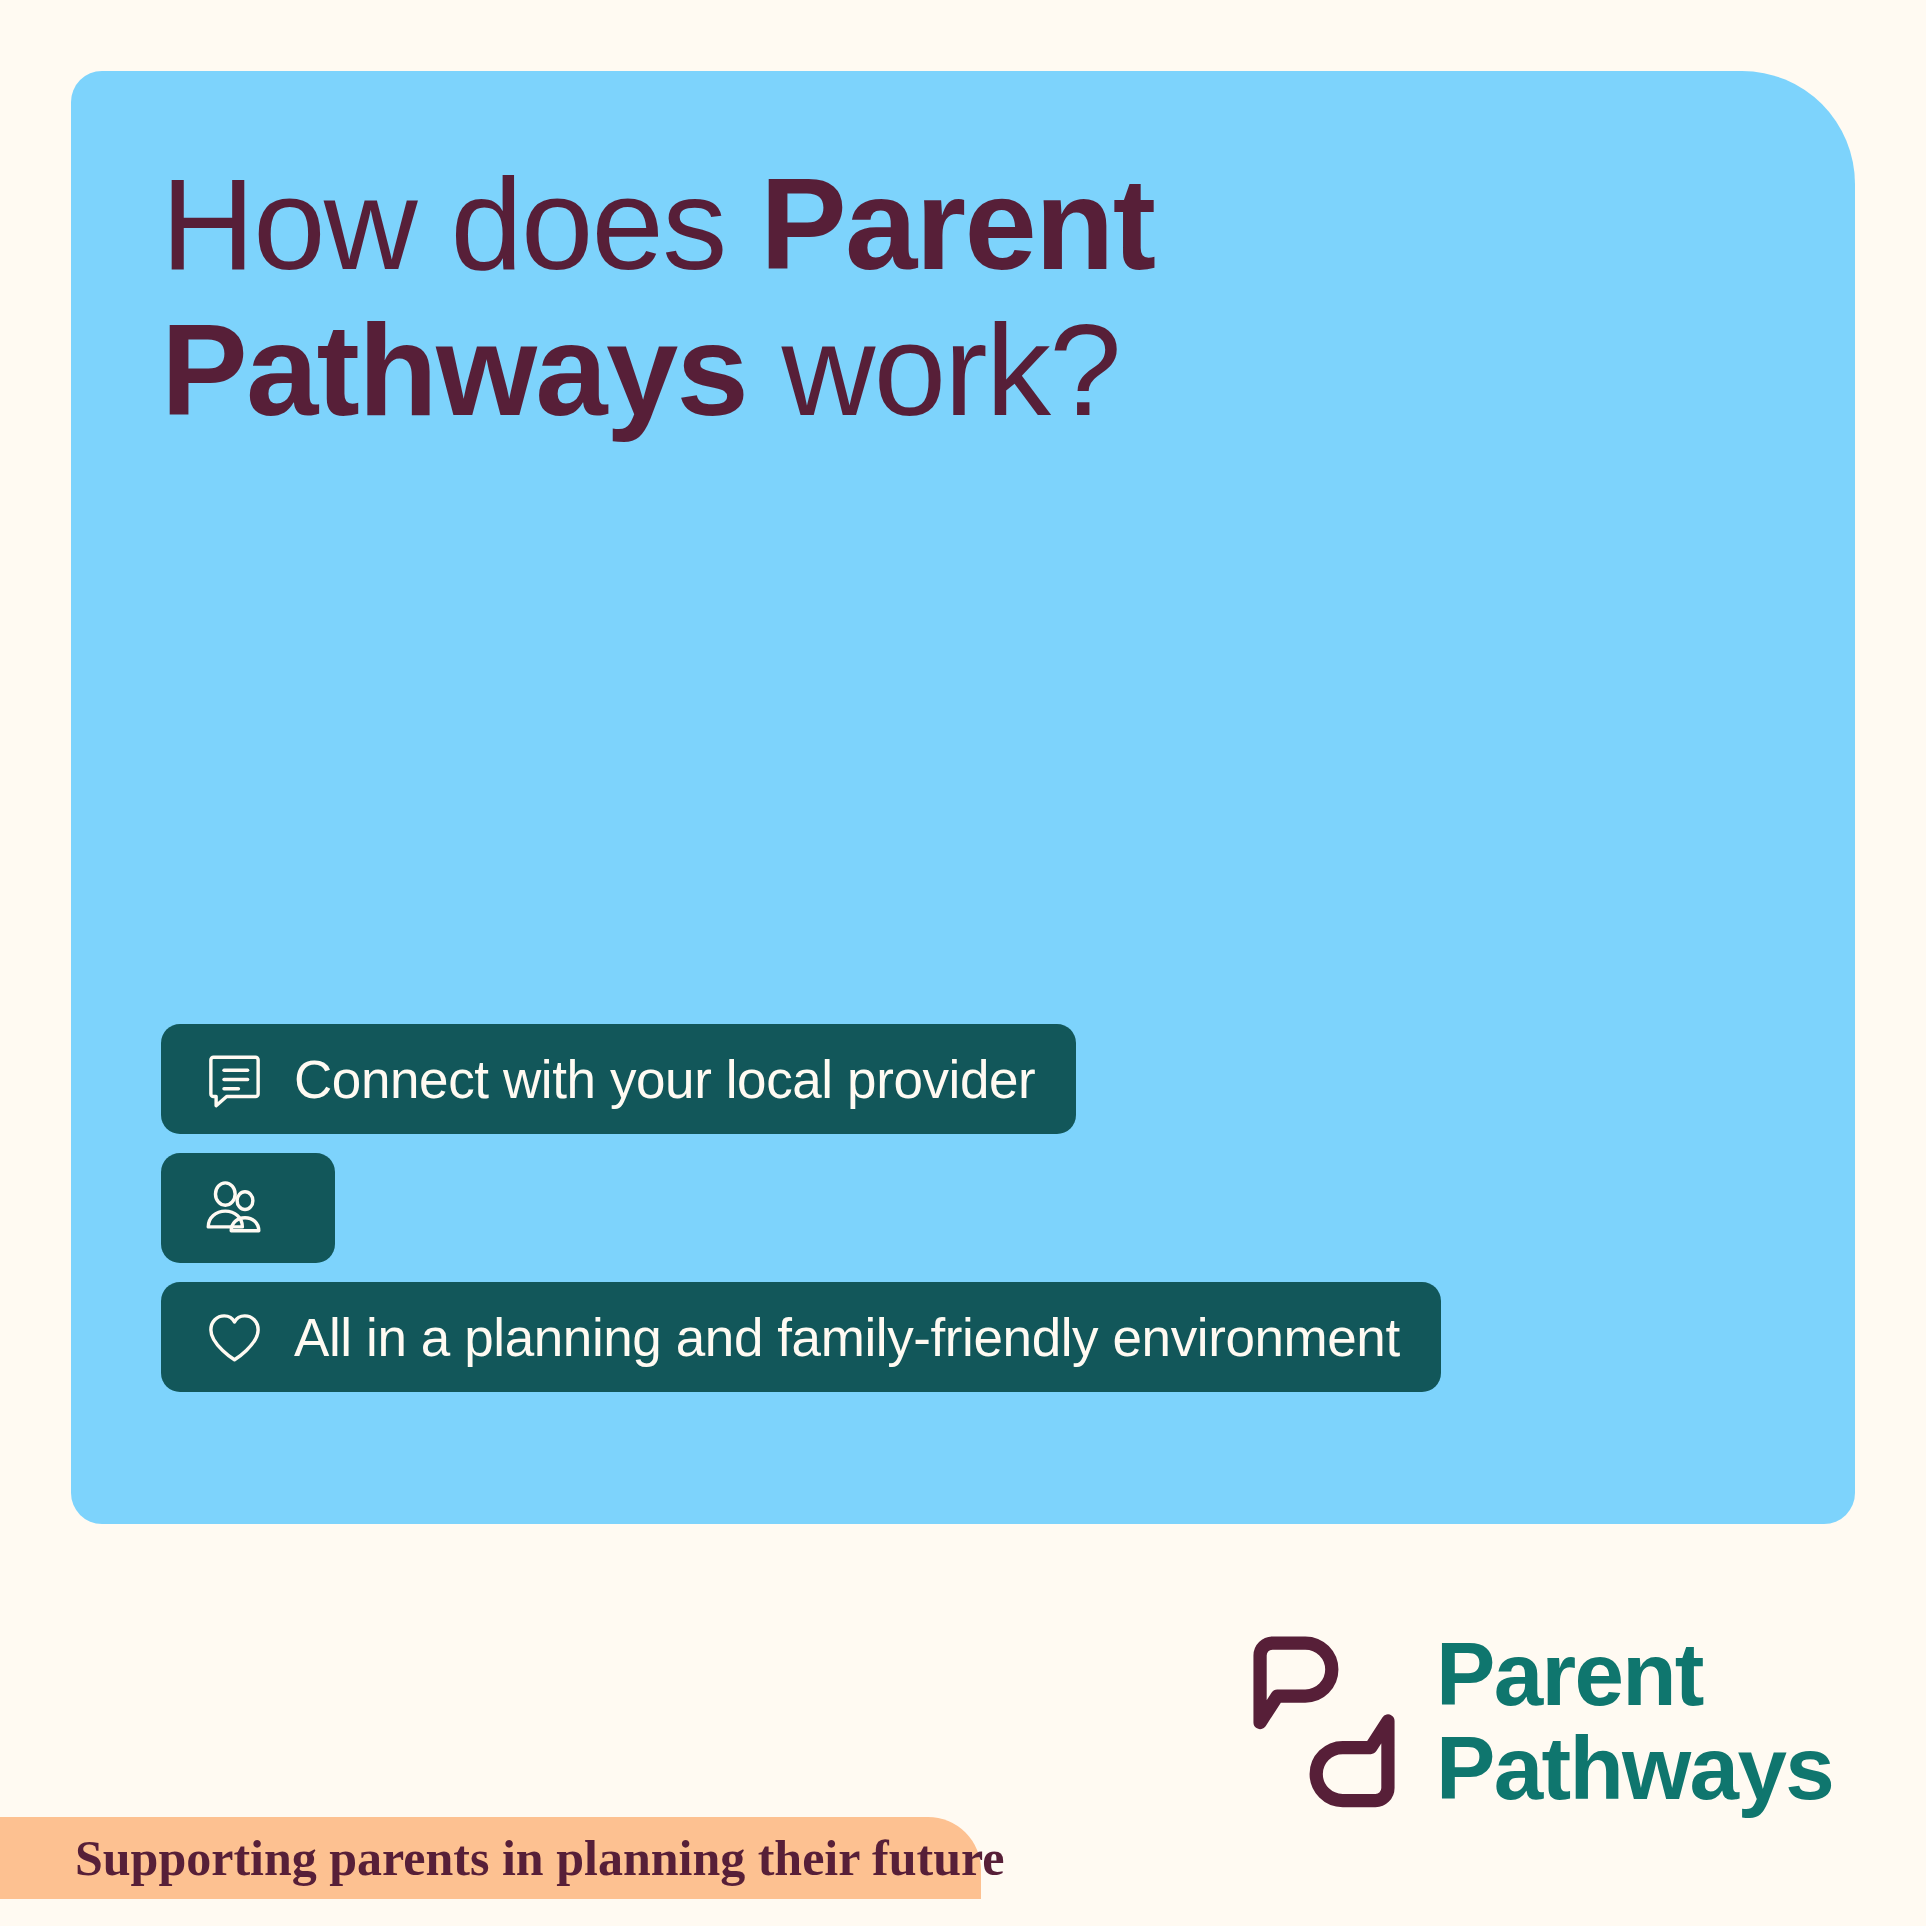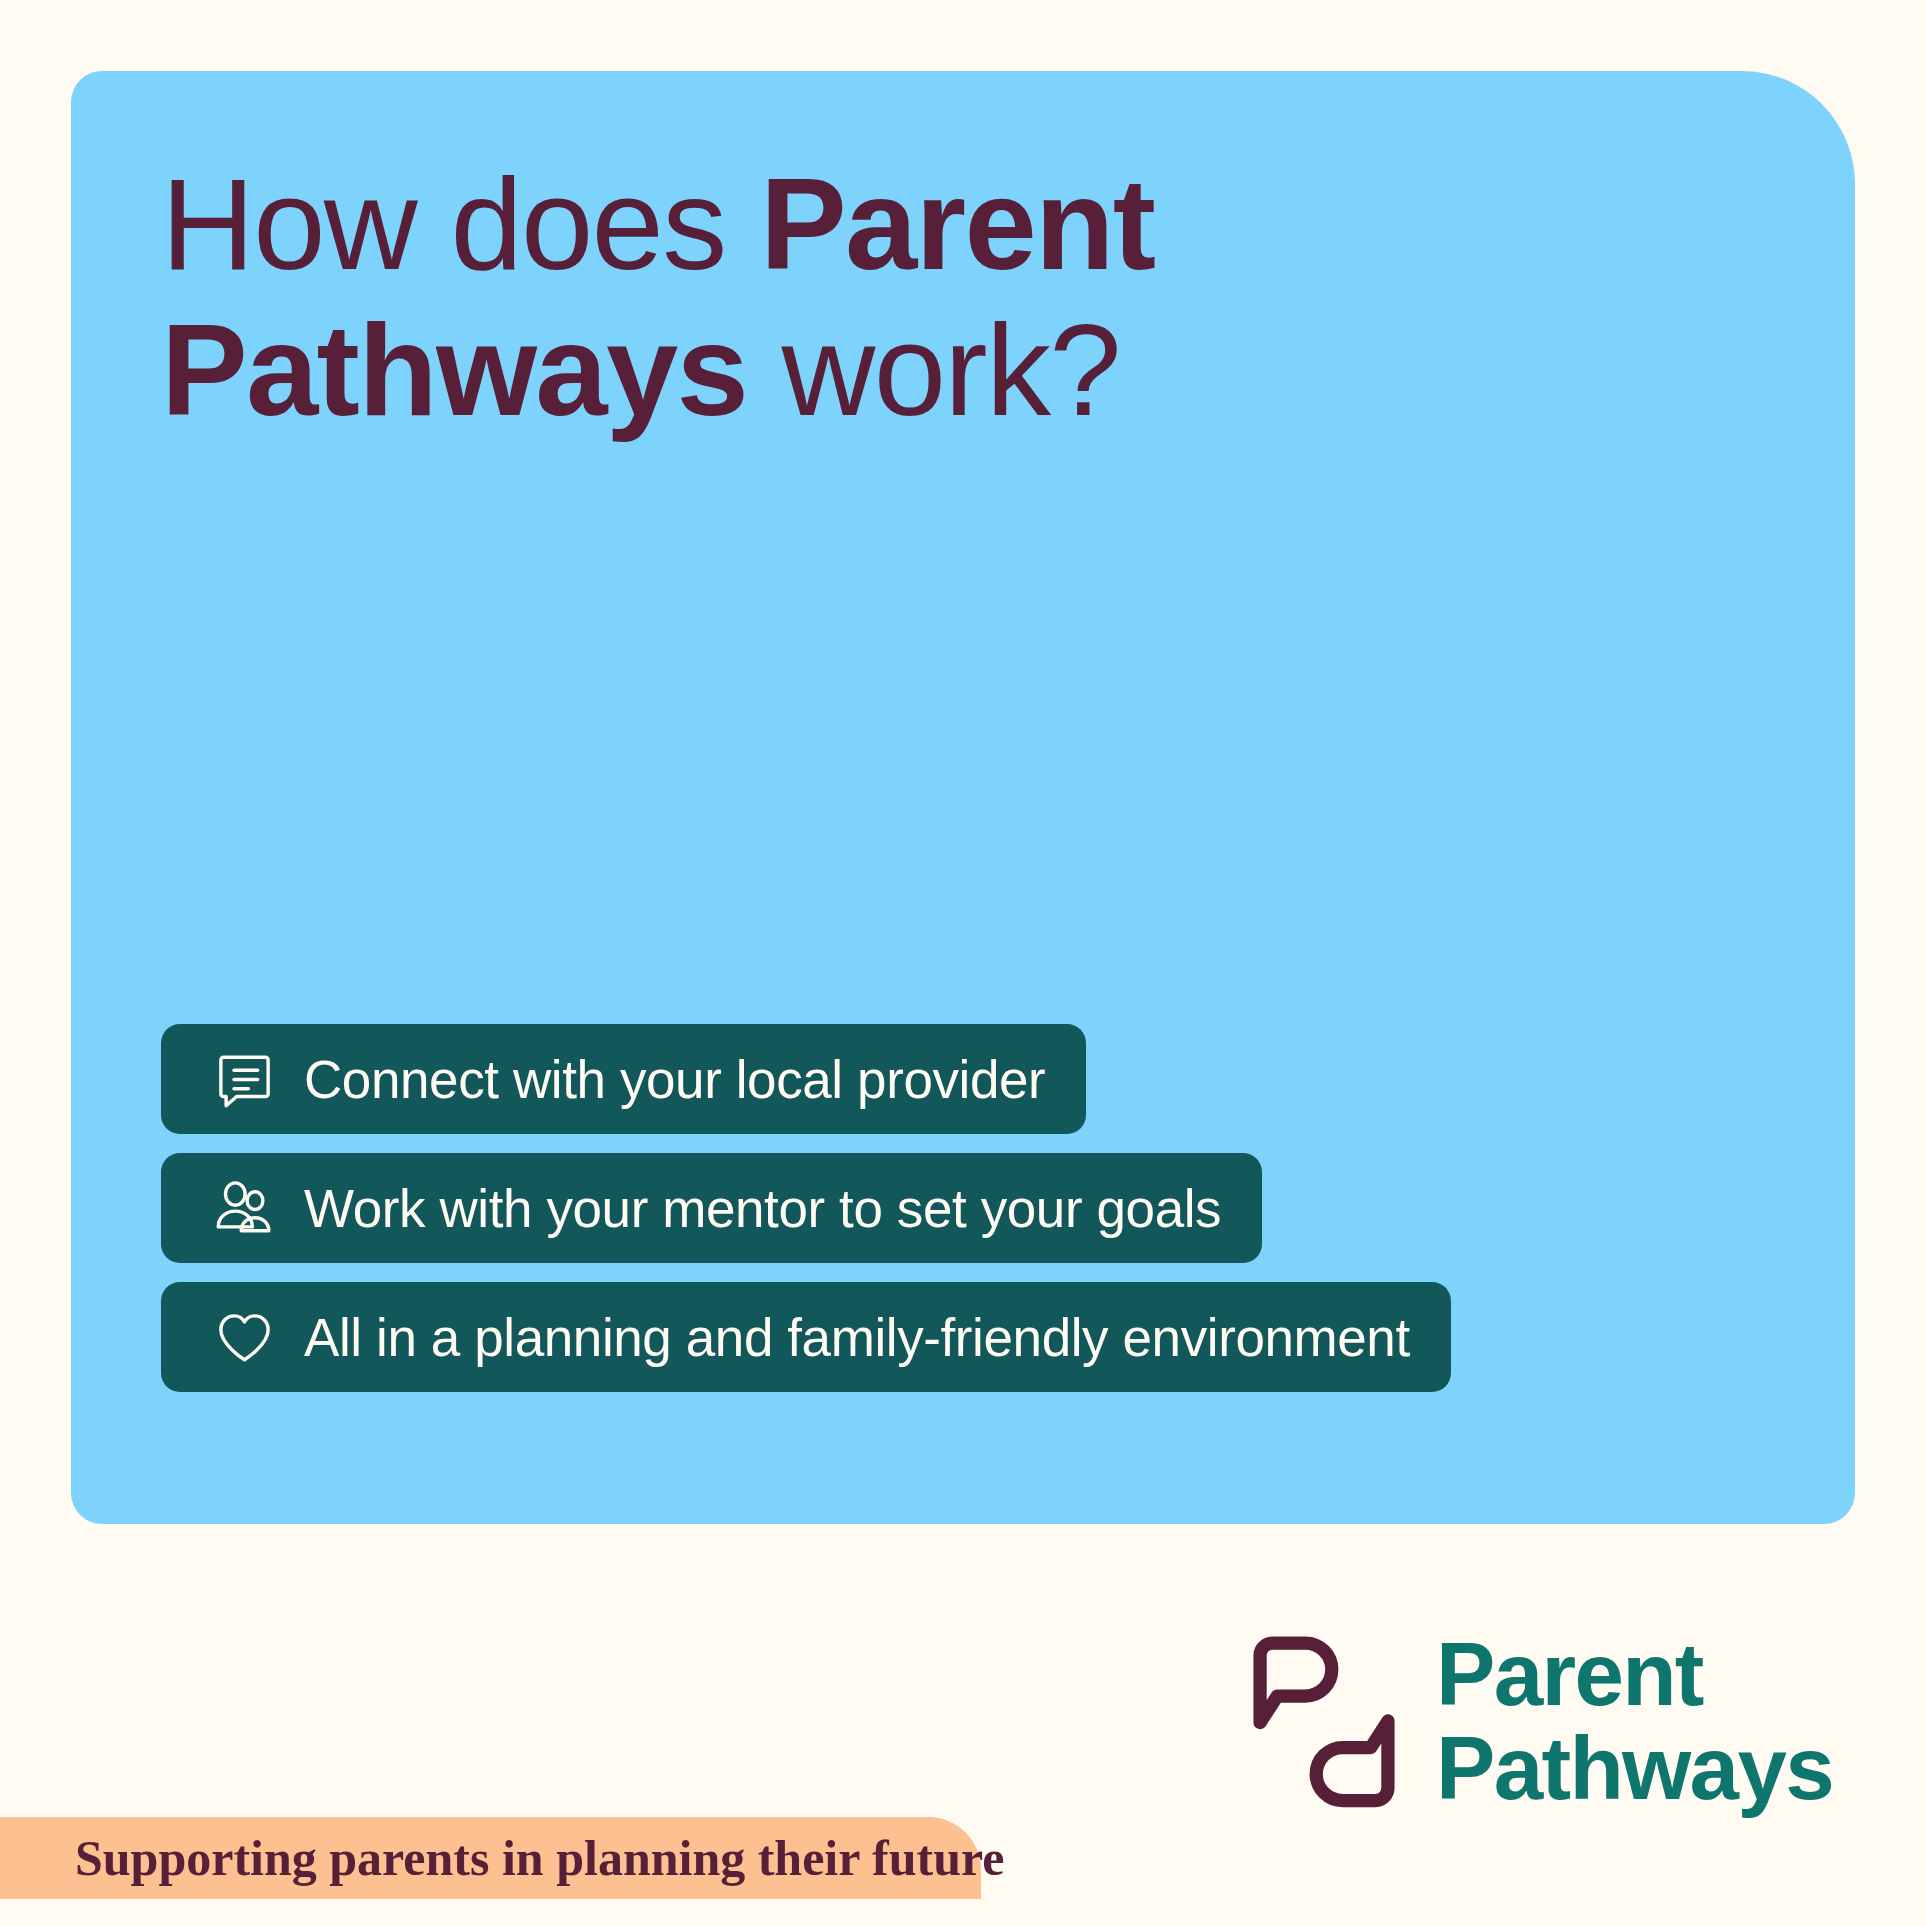--- a/index.html
+++ b/index.html
@@ -55,21 +55,21 @@
     gap: 19px;
     align-items: flex-start;
   }
 
   .pill {
     display: flex;
     align-items: center;
     background: #12575a;
     border-radius: 19px;
     height: 110px;
-    padding: 0 41px 0 50px;
+    padding: 0 41px 0 40px;
     box-sizing: border-box;
   }
 
   .pill-icon {
     flex: 0 0 auto;
     width: 67px;
     height: 67px;
     display: flex;
     align-items: center;
     justify-content: center;
@@ -170,21 +170,20 @@
 
     <div class="pill">
       <span class="pill-icon">
         <svg viewBox="0 0 48 48" fill="none" stroke="#fffaf2" stroke-width="2.6" stroke-linecap="round" stroke-linejoin="round">
           <ellipse cx="17" cy="13" rx="7.5" ry="8.5"></ellipse>
           <path d="M4 38c0-7.2 5.8-12 13-12s13 4.8 13 12z"></path>
           <ellipse cx="32" cy="18" rx="6" ry="6.8"></ellipse>
           <path d="M21.5 41c0-6 4.7-10 10.5-10s10.5 4 10.5 10z"></path>
         </svg>
       </span>
-      <span class="pill-label">Work with your mentor to set your goals</span>
     </div>
 
     <div class="pill">
       <span class="pill-icon">
         <svg viewBox="0 0 48 48" fill="none" stroke="#fffaf2" stroke-width="2.6" stroke-linecap="round" stroke-linejoin="round">
           <path d="M24 41S6 29.5 6 18.2C6 12 10.6 7.5 16.2 7.5c3.6 0 6.4 1.9 7.8 4.6 1.4-2.7 4.2-4.6 7.8-4.6C37.4 7.5 42 12 42 18.2 42 29.5 24 41 24 41z"></path>
         </svg>
       </span>
       <span class="pill-label">All in a planning and family-friendly environment</span>
     </div>

